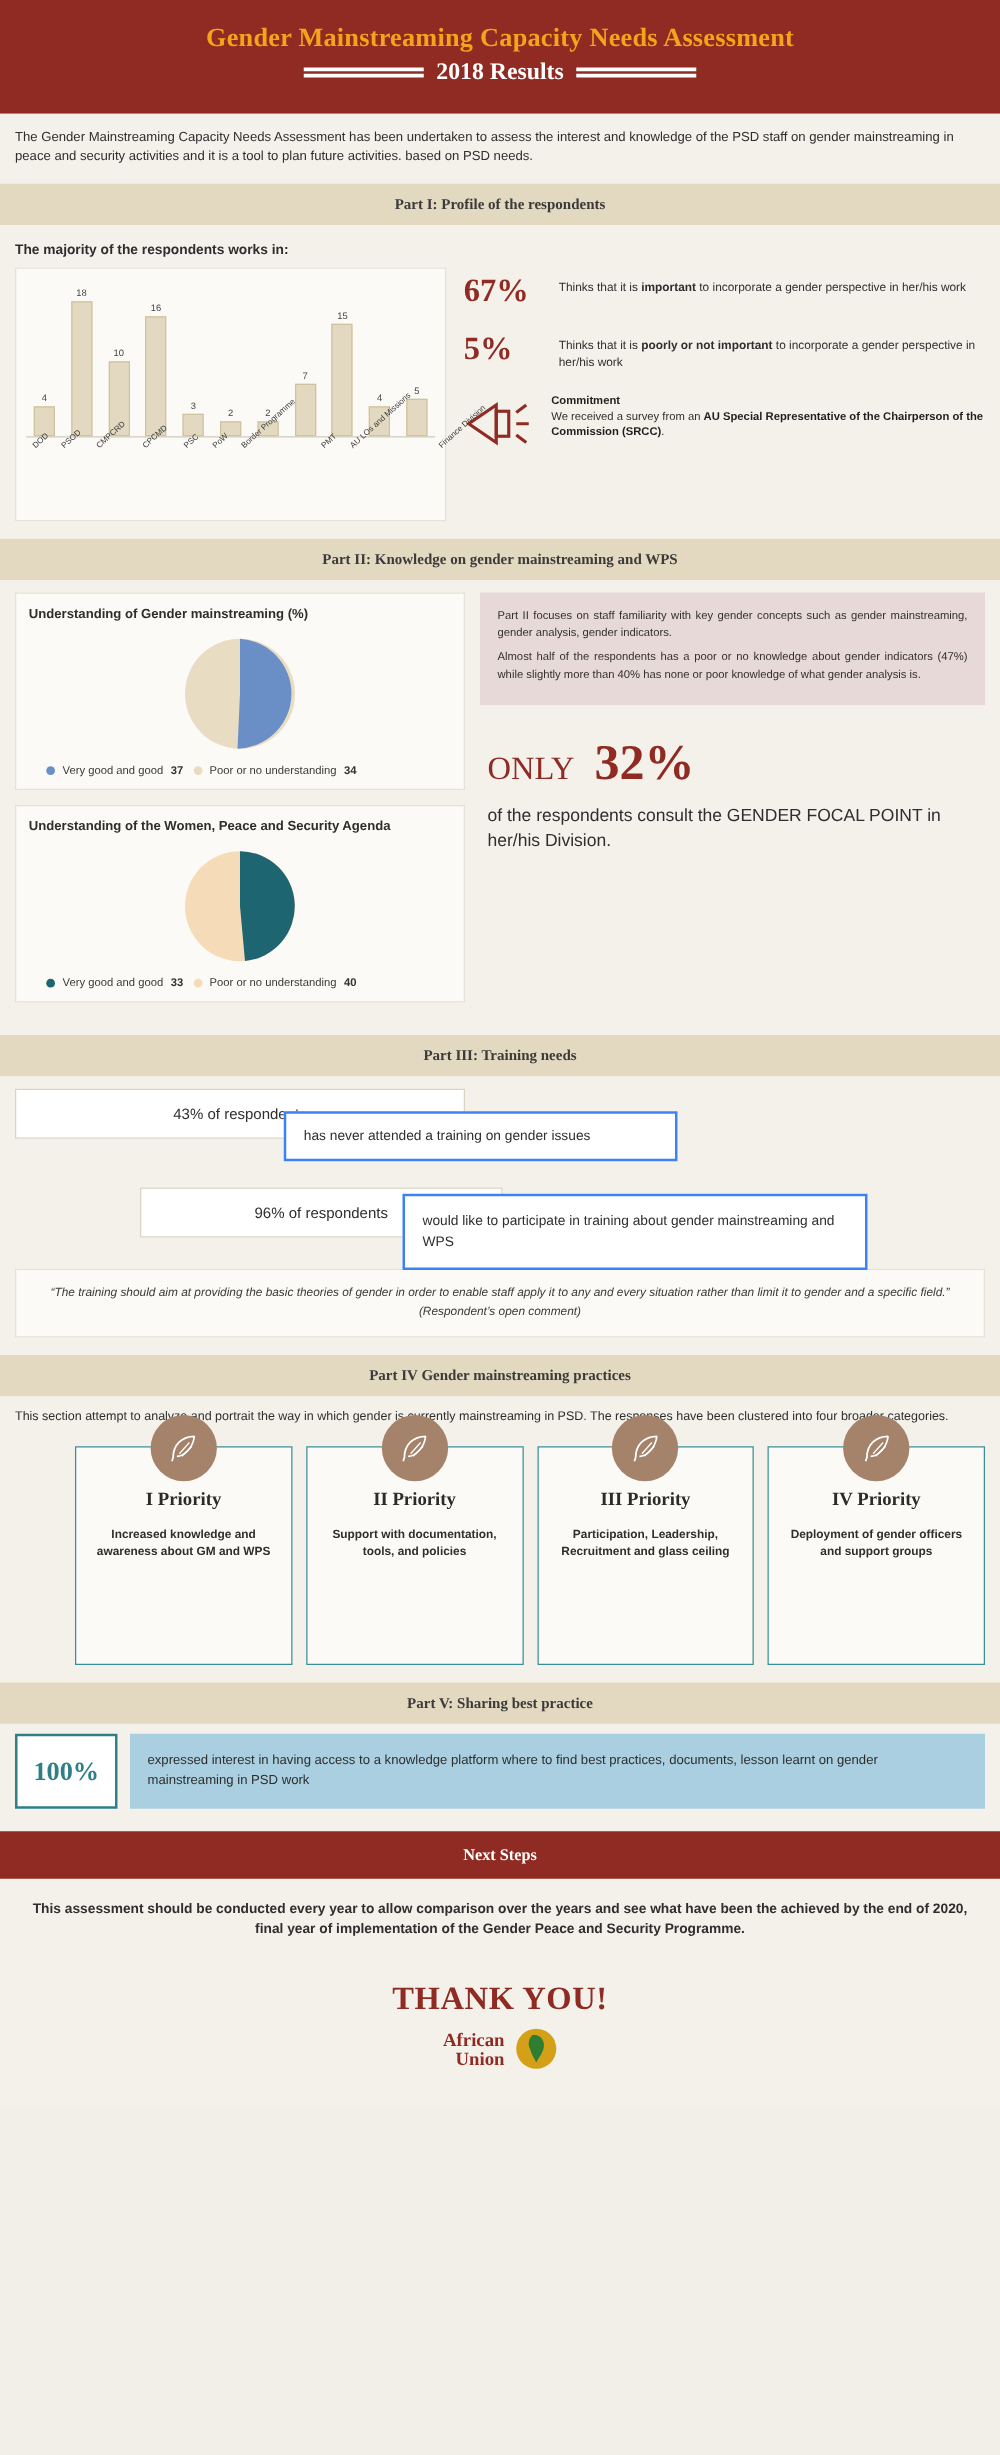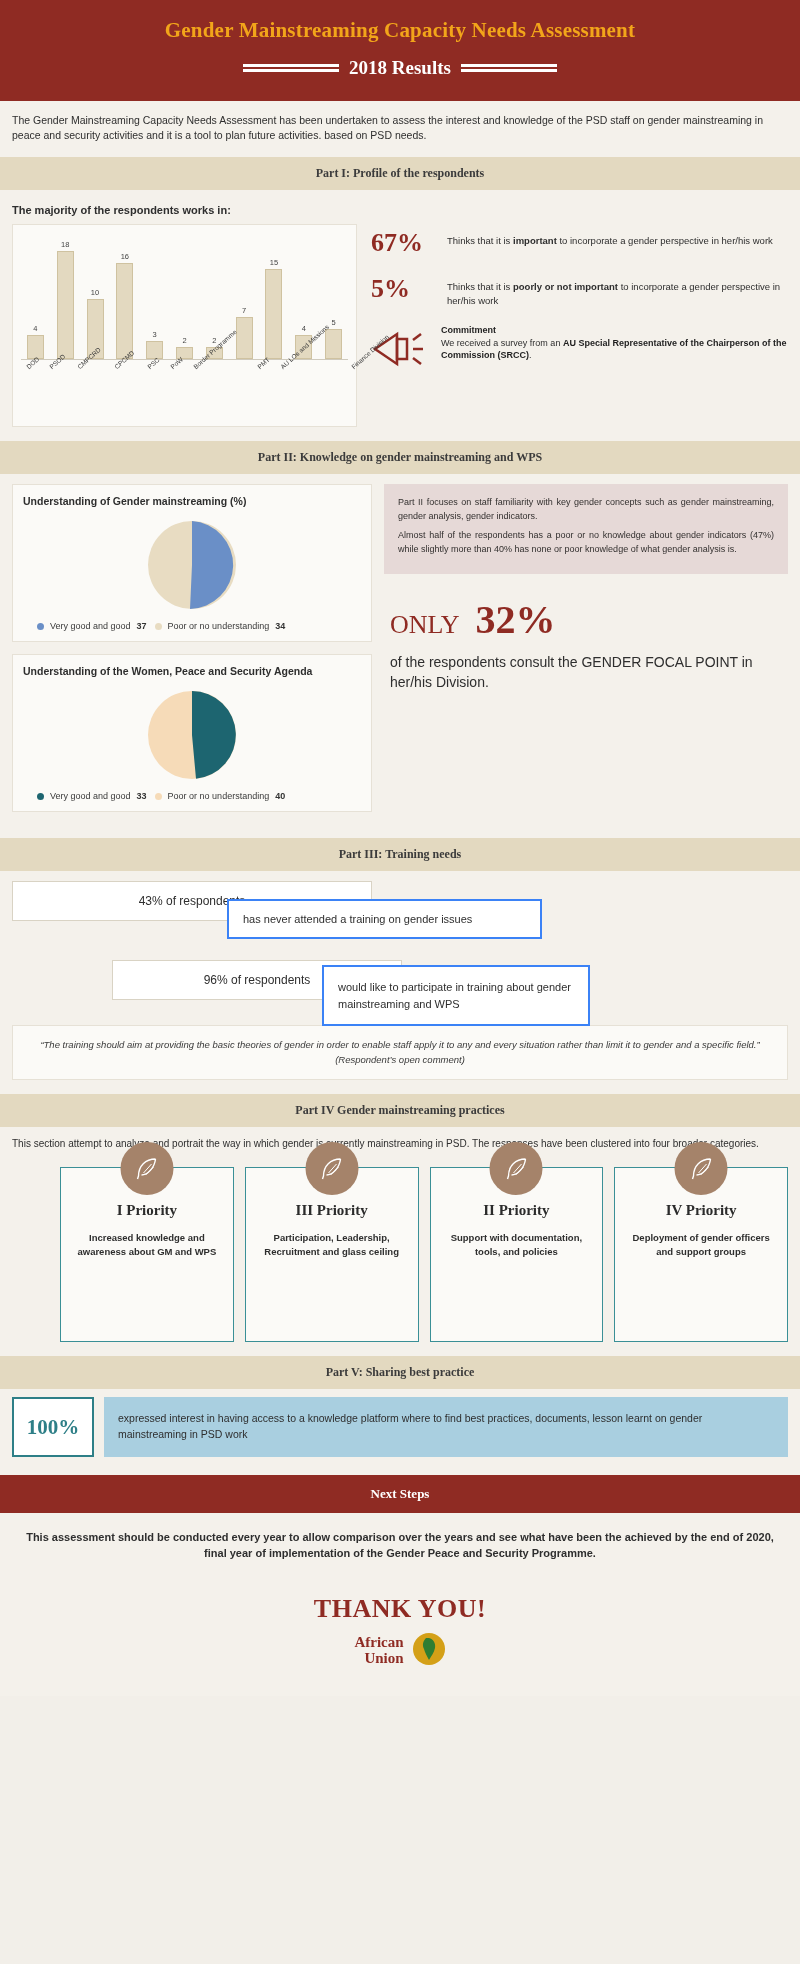--- a/index.html
+++ b/index.html
@@ -18,21 +18,21 @@
     text-align: center;
   }
   .header h1 {
     color: #f2a51a;
     font-family: "Liberation Serif", serif;
     font-size: 21px;
     font-weight: bold;
     letter-spacing: .2px;
   }
   .header .subrow {
-    margin-top: 14px;
+    margin-top: 4px;
     display: flex;
     align-items: center;
     justify-content: center;
     gap: 10px;
   }
   .header .rule {
     width: 96px; height: 0;
     border-top: 3px solid #fff;
     border-bottom: 3px solid #fff;
     height: 8px;
@@ -158,21 +158,21 @@
     font-size: 11px;
     color: #2e2e2e;
     padding: 12px 14px;
   }
   .bubble.gold { border: 2px solid #3b82f6; }
   .row-a { position: relative; height: 56px; margin-bottom: 6px; }
   .row-a .b1 { position: absolute; left: 0; top: 0; width: 360px; text-align: center; font-size: 12px; }
   .row-a .b2 { position: absolute; left: 215px; top: 18px; width: 315px; }
   .row-b { position: relative; height: 72px; margin-bottom: 10px; }
   .row-b .b1 { position: absolute; left: 100px; top: 17px; width: 290px; text-align: center; font-size: 12px; }
-  .row-b .b2 { position: absolute; left: 310px; top: 22px; width: 268px; line-height: 1.5; }
+  .row-b .b2 { position: absolute; left: 310px; top: 22px; width: 372px; line-height: 1.5; }
   .quote {
     background: #fbfaf7;
     border: 1px solid #e6e1d6;
     padding: 12px 16px;
     font-size: 9.5px;
     font-style: italic;
     text-align: center;
     line-height: 1.5;
     color: #3a3a3a;
   }
@@ -461,33 +461,33 @@
         <p>Increased knowledge and awareness about GM and WPS</p>
       </div>
 
       <div class="card">
         <div class="circle">
           <svg width="30" height="30" viewBox="0 0 30 30">
               <path d="M24 5 C14 5 7 12 7 22 L6 25 M10 21 C16 21 23 14 24 5" fill="none" stroke="#fff" stroke-width="1.4"></path>
               <path d="M12 19 L20 10 M14 21 L22 13" stroke="#fff" stroke-width="1"></path>
             </svg>
         </div>
-        <h3>III Priority</h3>
-        <p>Participation, Leadership, Recruitment and glass ceiling</p>
+        <h3>II Priority</h3>
+        <p>Support with documentation, tools, and policies</p>
       </div>
 
       <div class="card">
         <div class="circle">
           <svg width="30" height="30" viewBox="0 0 30 30">
               <path d="M24 5 C14 5 7 12 7 22 L6 25 M10 21 C16 21 23 14 24 5" fill="none" stroke="#fff" stroke-width="1.4"></path>
               <path d="M12 19 L20 10 M14 21 L22 13" stroke="#fff" stroke-width="1"></path>
             </svg>
         </div>
-        <h3>II Priority</h3>
-        <p>Support with documentation, tools, and policies</p>
+        <h3>III Priority</h3>
+        <p>Participation, Leadership, Recruitment and glass ceiling</p>
       </div>
 
       <div class="card">
         <div class="circle">
           <svg width="30" height="30" viewBox="0 0 30 30">
               <path d="M24 5 C14 5 7 12 7 22 L6 25 M10 21 C16 21 23 14 24 5" fill="none" stroke="#fff" stroke-width="1.4"></path>
               <path d="M12 19 L20 10 M14 21 L22 13" stroke="#fff" stroke-width="1"></path>
             </svg>
         </div>
         <h3>IV Priority</h3>

